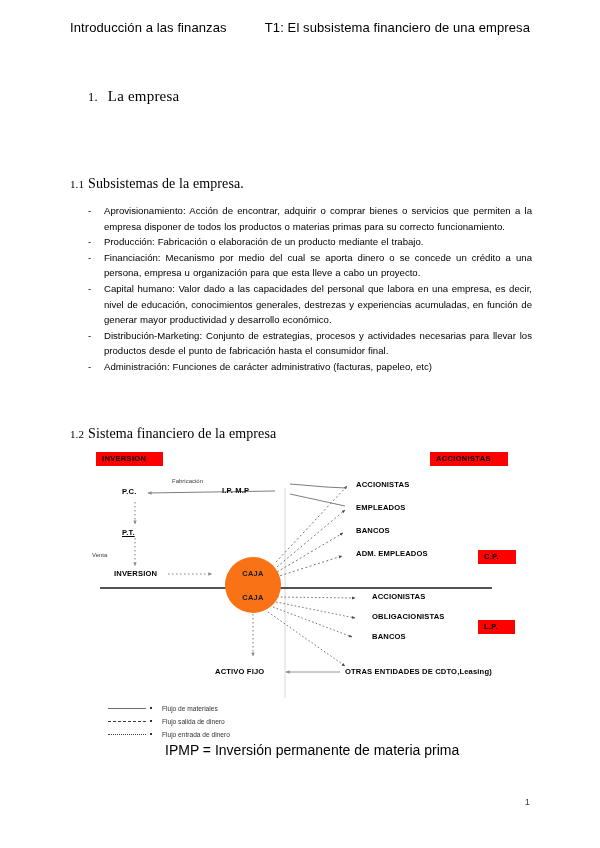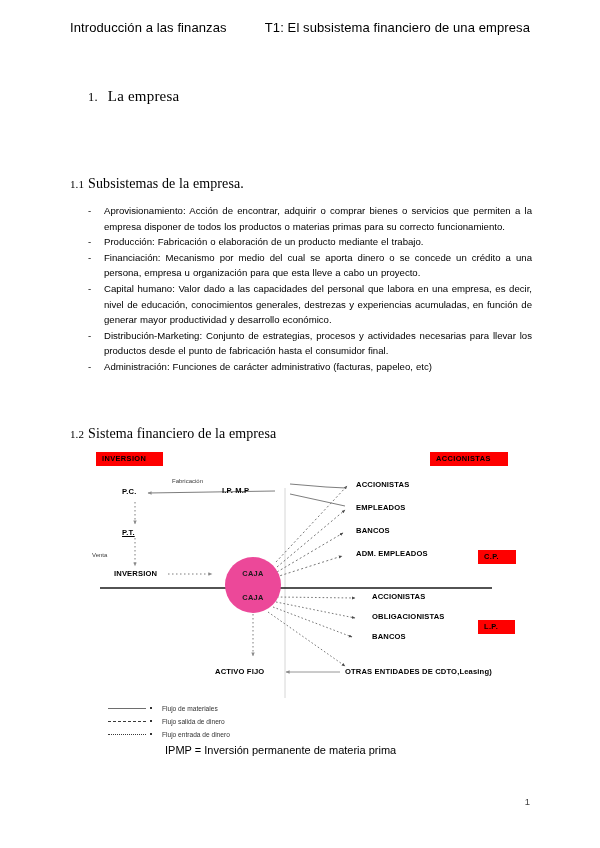--- a/index.html
+++ b/index.html
@@ -116,21 +116,21 @@
     letter-spacing: 0.4px;
     padding: 2px 17px 2px 6px;
     white-space: nowrap;
     line-height: 10px;
   }
   .caja-circle {
     position: absolute;
     width: 56px;
     height: 56px;
     border-radius: 50%;
-    background: #ec4899;
+    background: #f97316;
     overflow: hidden;
   }
   .caja-circle span {
     position: absolute;
     left: 0; right: 0;
     text-align: center;
     font-size: 7.4px;
     font-weight: bold;
     color: #1a1a1a;
     letter-spacing: 0.3px;
@@ -171,21 +171,21 @@
   }
   .sw-solid i { border-top: 0.9px solid #6e6e6e; }
   .sw-dash i  { border-top: 1px dashed #3a3a3a; }
   .sw-dot i   { border-top: 1px dotted #3a3a3a; }
   .legend-row .ltxt { white-space: nowrap; }
 
   .caption {
     position: absolute;
     left: 165px;
     top: 303px;
-    font-size: 11px;
+    font-size: 14px;
     line-height: 15px;
     white-space: nowrap;
   }
   .caption .row2 { margin-left: -22px; }
   .caption .gap { display: inline-block; width: 34px; }
 
   .page-number {
     position: absolute;
     right: 70px;
     top: 796px;

